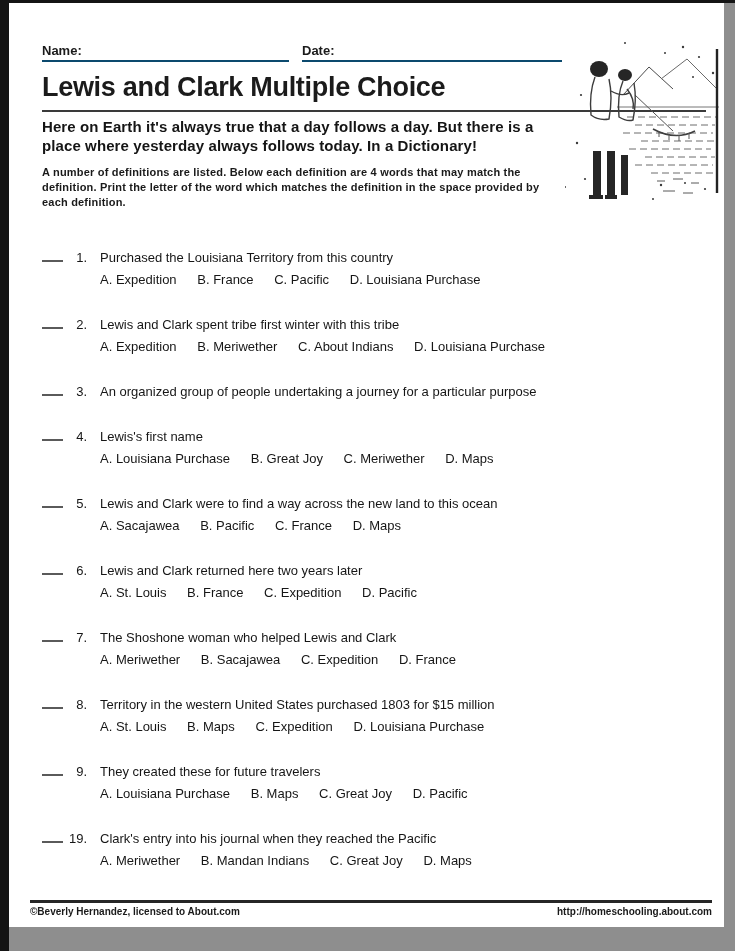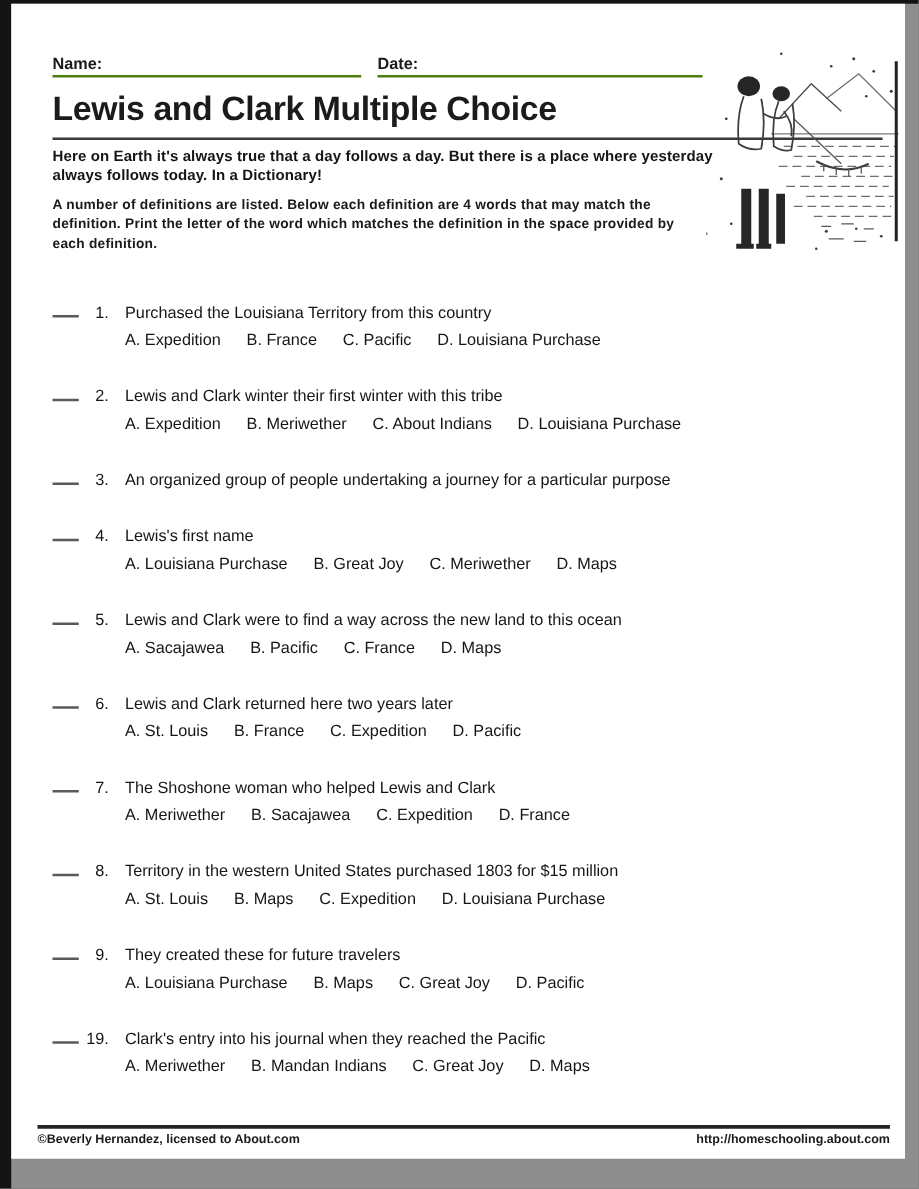--- a/index.html
+++ b/index.html
@@ -4,28 +4,28 @@
 <style>
   html,body { margin:0; padding:0; background:#6f6f6f; }
   body { font-family:"Liberation Sans", sans-serif; }
   .screenshot { position:relative; width:735px; height:951px; background:#8e8e8e; overflow:hidden; }
   .edge-left { position:absolute; left:0; top:0; width:9px; height:100%; background:#141414; }
   .edge-top  { position:absolute; left:0; top:0; width:100%; height:3px; background:#141414; }
   .page { position:absolute; left:9px; top:3px; width:715px; height:924px; background:#ffffff; color:#1b1b1b; }
   .content { position:absolute; top:0; left:0; right:0; bottom:0; padding:40px 0 0 33px; box-sizing:border-box; }
 
   .name-date-row { display:flex; width:527px; font-size:13px; font-weight:bold; }
-  .field { display:flex; align-items:flex-end; border-bottom:2px solid #4d7c0f; padding-bottom:2px; box-sizing:border-box; }
+  .field { display:flex; align-items:flex-end; border-bottom:2px solid #0c4a6e; padding-bottom:2px; box-sizing:border-box; }
   .field-name { width:247px; }
   .field-date { width:260px; margin-left:13px; }
 
   .page-title { margin-top:10px; font-size:27px; font-weight:bold; letter-spacing:-0.3px; white-space:nowrap; }
   .title-rule { width:664px; height:0; border-top:2px solid #3a3a3a; margin-top:7px; }
 
-  .riddle { width:530px; font-size:12px; font-weight:bold; line-height:1.25; margin-top:6px; letter-spacing:0.1px; color:#151515; }
+  .riddle { width:530px; font-size:15px; font-weight:bold; line-height:1.25; margin-top:6px; letter-spacing:0.1px; color:#151515; }
   .instructions { width:505px; font-size:11px; font-weight:bold; line-height:1.4; margin-top:9px; letter-spacing:0.2px; color:#1a1a1a; }
 
   .illustration { position:absolute; left:556px; top:30px; width:166px; height:174px; }
 
   .questions { margin-top:36px; }
   .question { margin-bottom:26px; font-size:13px; line-height:16px; color:#161616; }
   .q-line { display:flex; align-items:baseline; }
   .blank { width:21px; height:13px; border-bottom:2px solid #5a5a5a; flex:none; }
   .q-num { width:24px; text-align:right; margin-right:13px; flex:none; }
   .a-line { margin-left:58px; margin-top:6px; white-space:nowrap; }
@@ -122,21 +122,21 @@
             <span class="opt">B. France</span>
             <span class="opt">C. Pacific</span>
             <span class="opt">D. Louisiana Purchase</span>
           </div>
         </div>
 
         <div class="question">
           <div class="q-line">
             <span class="blank"></span>
             <span class="q-num">2.</span>
-            <span class="q-text">Lewis and Clark winter their first winter with this tribe</span>
+            <span class="q-text">Lewis and Clark spent tribe first winter with this tribe</span>
           </div>
           <div class="a-line">
             <span class="opt">A. Expedition</span>
             <span class="opt">B. Meriwether</span>
             <span class="opt">C. About Indians</span>
             <span class="opt">D. Louisiana Purchase</span>
           </div>
         </div>
 
         <div class="question">

